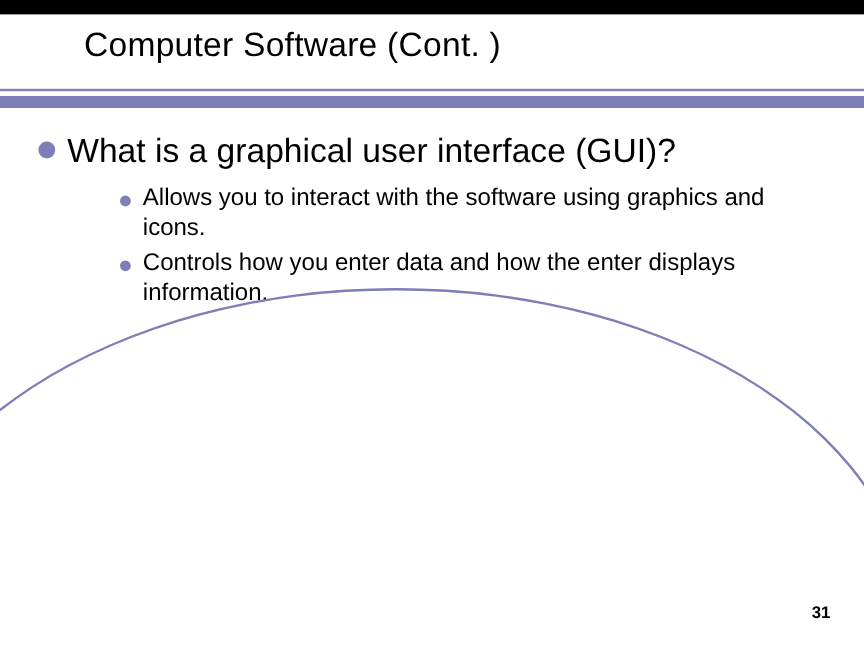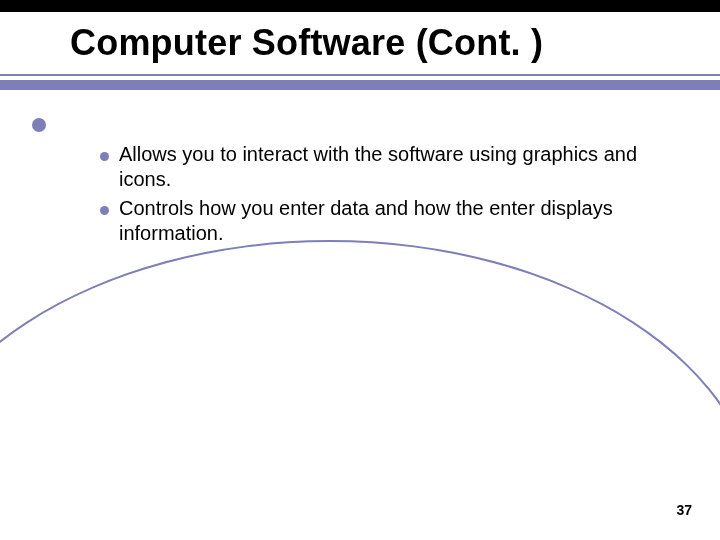--- a/index.html
+++ b/index.html
@@ -17,23 +17,23 @@
     height: 12px;
     background: #000;
   }
   .title-wrap {
     position: absolute;
     top: 22px;
     left: 70px;
     right: 40px;
   }
   .title {
-    font-size: 36px;
+    font-size: 28px;
     color: #000;
-    font-weight: 700;
+    font-weight: 400;
     letter-spacing: 0.2px;
   }
   .accent-wrap {
     position: absolute;
     top: 74px;
     left: 0; right: 0;
     height: 16px;
   }
   .accent-thin {
     position: absolute;
@@ -124,29 +124,30 @@
   </div>
 
   <div class="accent-wrap">
     <div class="accent-thin"></div>
     <div class="accent-thick"></div>
   </div>
 
   <div class="content">
     <div class="lvl1">
       <div class="bullet"></div>
+      <div class="text">What is a graphical user interface (GUI)?</div>
     </div>
     <div class="lvl2-group">
       <div class="lvl2">
         <div class="bullet"></div>
         <div class="text">Allows you to interact with the software using graphics and icons.</div>
       </div>
       <div class="lvl2">
         <div class="bullet"></div>
         <div class="text">Controls how you enter data and how  the enter displays information.</div>
       </div>
     </div>
   </div>
 
   <div class="corner-curve"></div>
 
-  <div class="pagenum">37</div>
+  <div class="pagenum">31</div>
 </div>
 
 </body></html>

